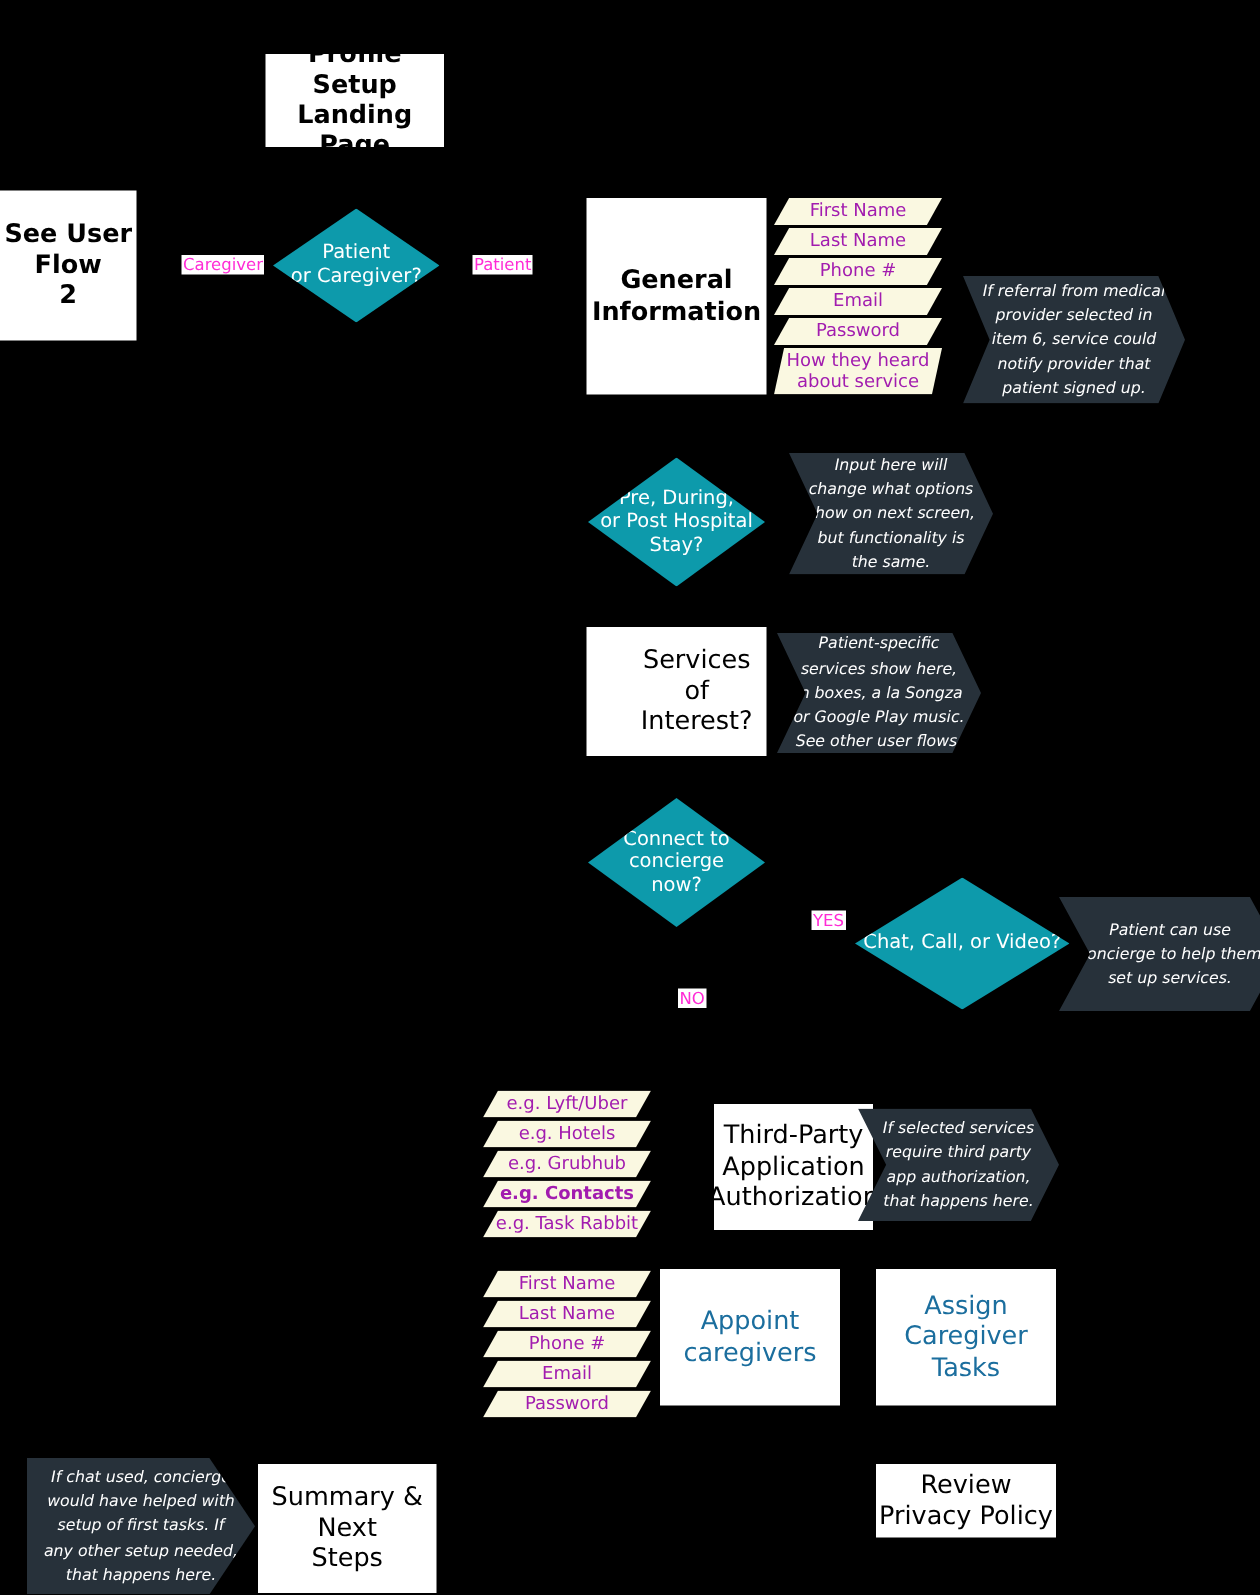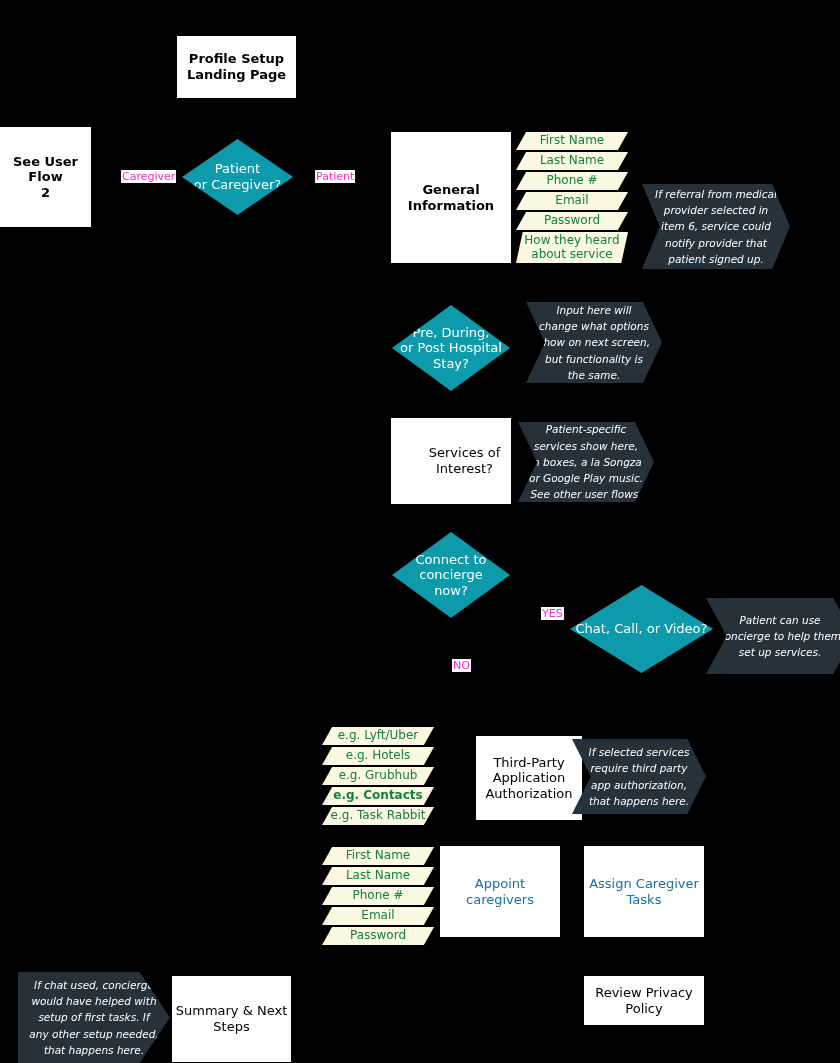--- a/index.html
+++ b/index.html
@@ -24,38 +24,38 @@
     align-items: center;
     justify-content: center;
     text-align: center;
     line-height: 1.2;
   }
 
   
   .box {
     background: #ffffff;
     color: #000000;
-    font-size: 13px;
+    font-size: 17px;
   }
   .box.bold { font-weight: bold; }
   .box.blue { color: #1b6e9e; }
 
   
   .diamond {
     background: #0d9aab;
     color: #ffffff;
     font-size: 13px;
     clip-path: polygon(50% 0%, 100% 50%, 50% 100%, 0% 50%);
     -webkit-clip-path: polygon(50% 0%, 100% 50%, 50% 100%, 0% 50%);
   }
 
   
   .para {
     background: #faf8e1;
-    color: #15803d;
+    color: #a21caf;
     font-size: 12px;
     line-height: 1.15;
   }
   
   .para.right {
     clip-path: polygon(9% 0%, 100% 0%, 91% 100%, 0% 100%);
     -webkit-clip-path: polygon(9% 0%, 100% 0%, 91% 100%, 0% 100%);
   }
   
   .para.right.tall {

